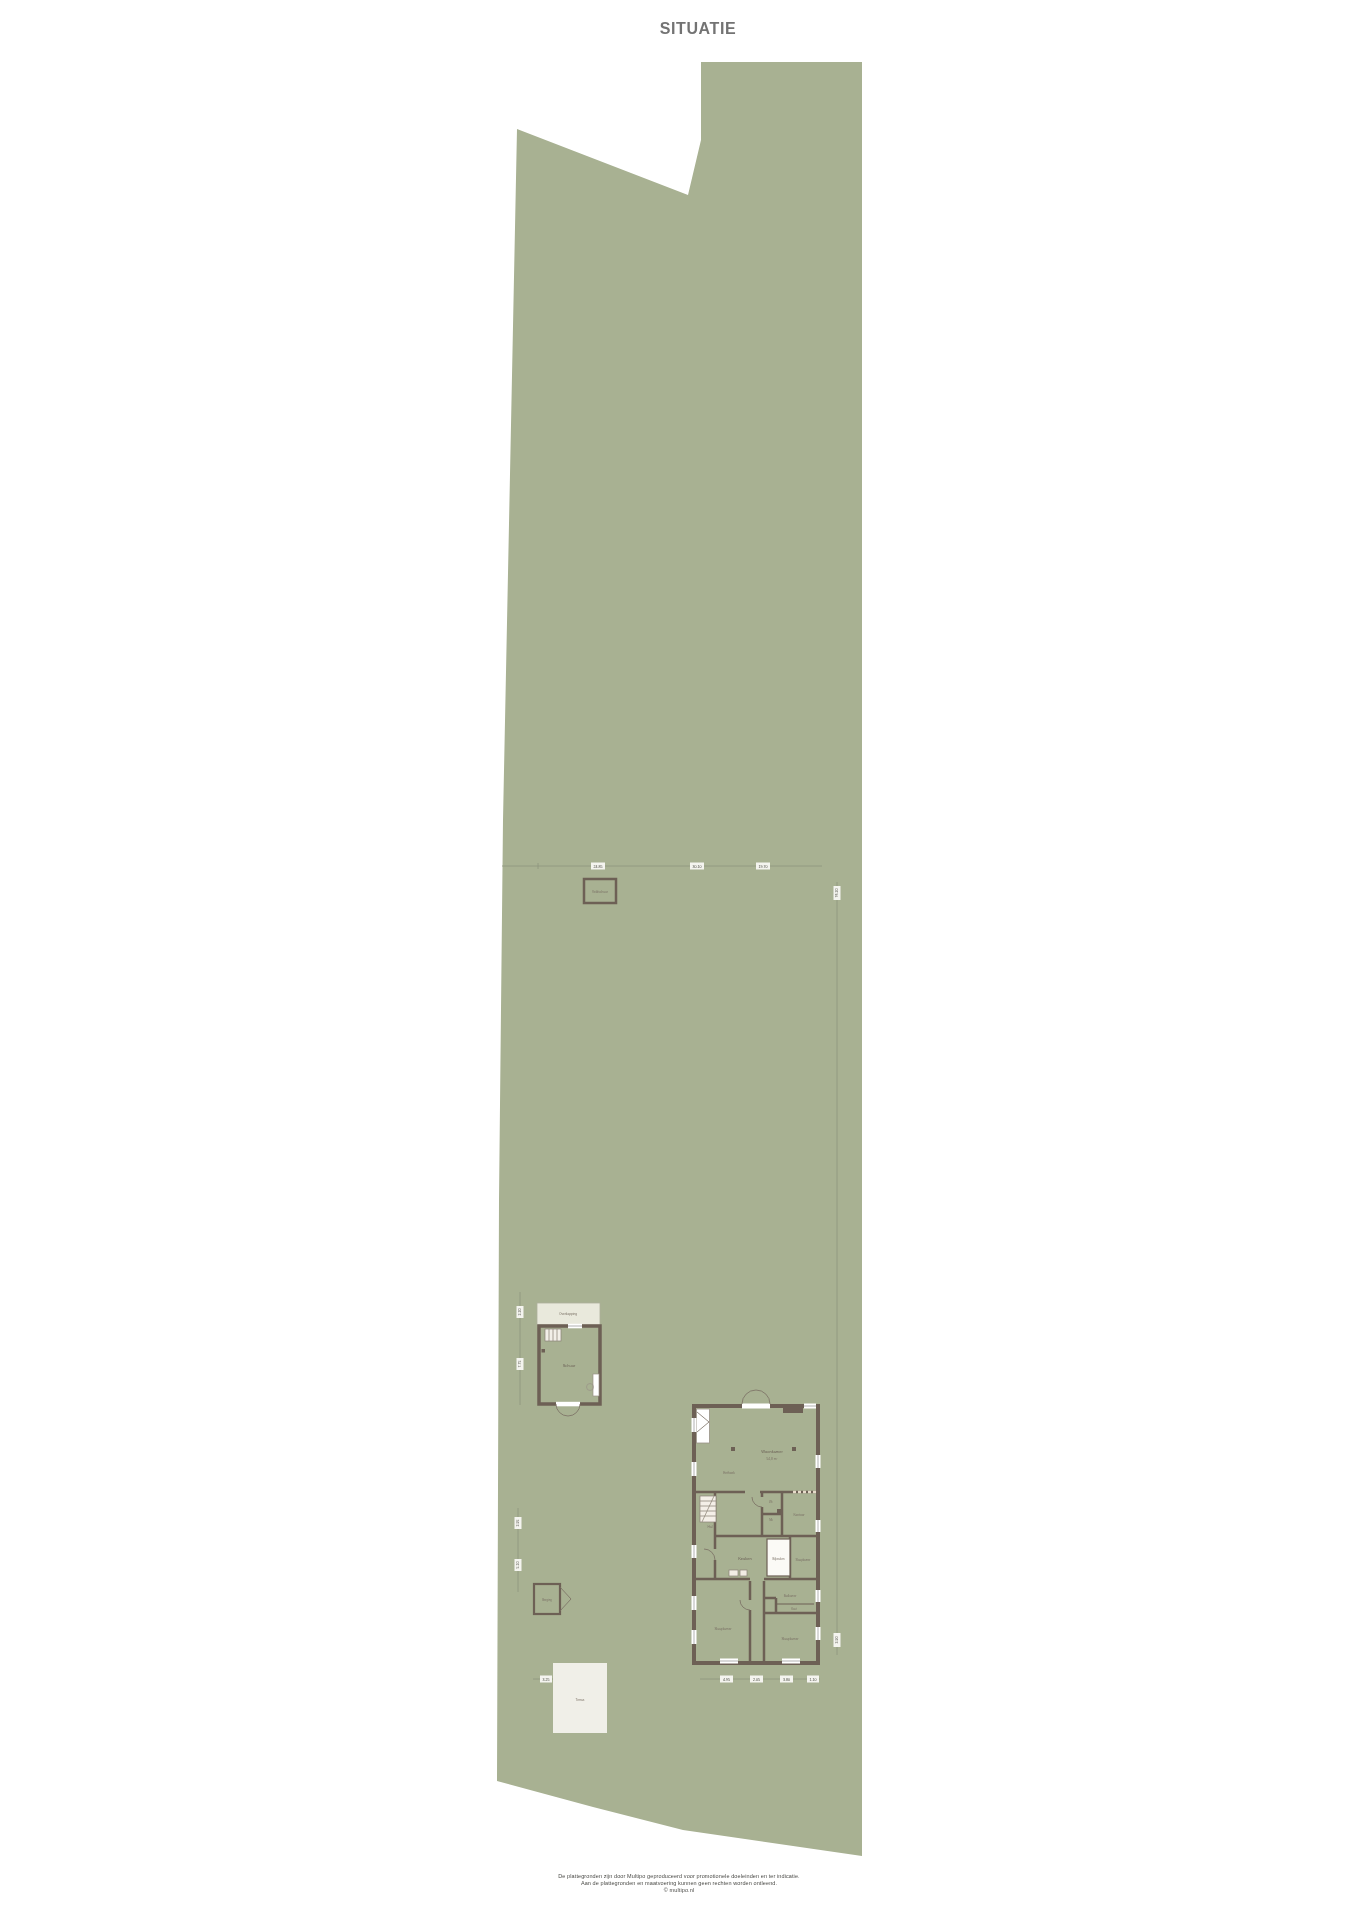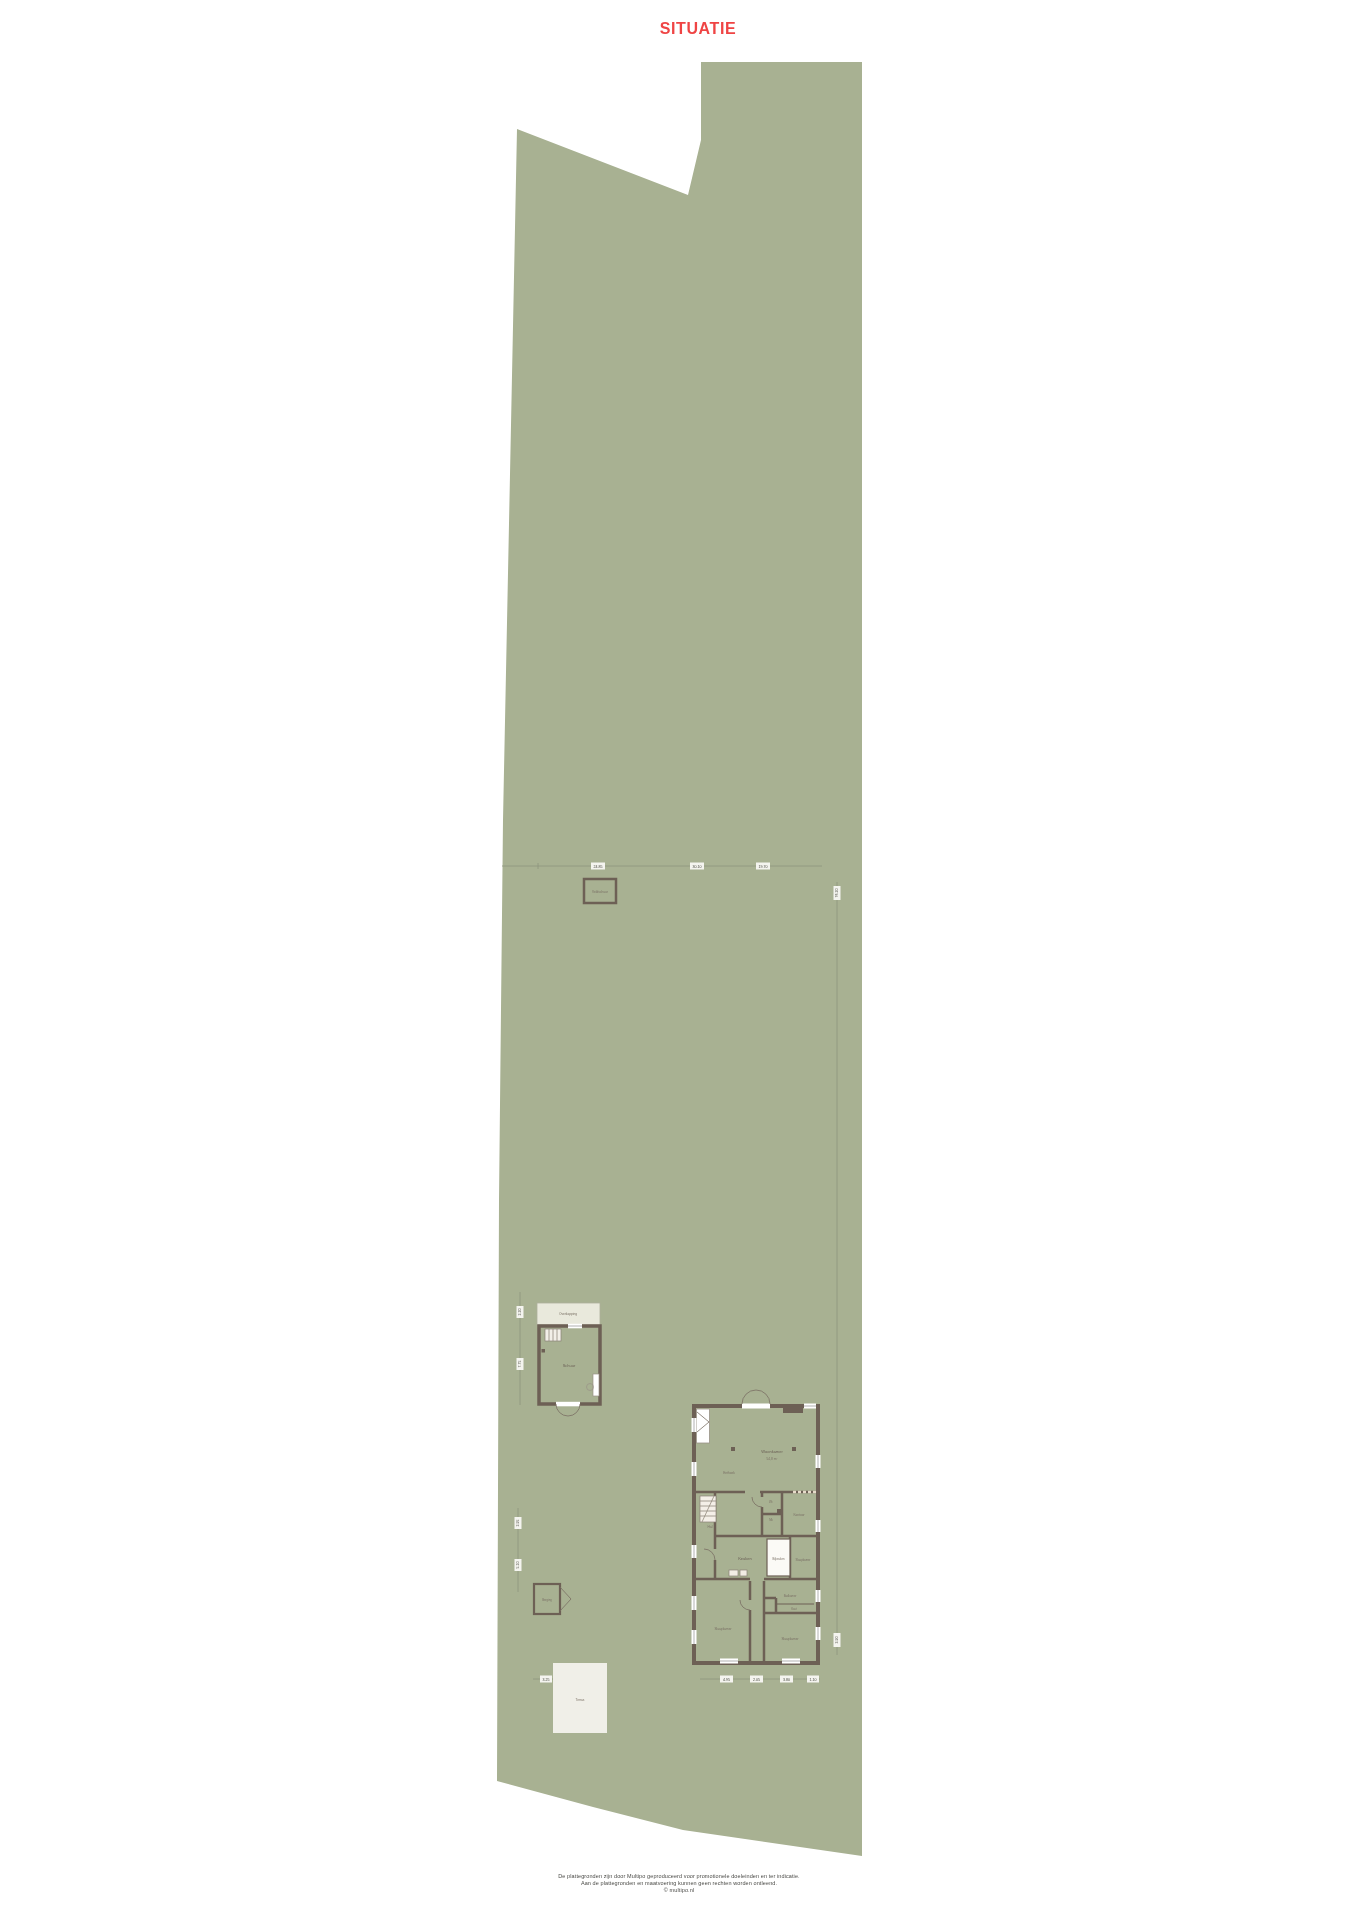--- a/index.html
+++ b/index.html
@@ -1,19 +1,19 @@
 <!DOCTYPE html>
 <html><head>
 <meta charset="utf-8">
 <style>
   html,body{margin:0;padding:0;background:#ffffff;}
   .page{position:relative;width:1358px;height:1920px;background:#ffffff;overflow:hidden;
         font-family:"Liberation Sans", sans-serif;}
   .title{position:absolute;top:20px;left:698px;transform:translateX(-50%);
-         font-size:16px;font-weight:600;letter-spacing:.6px;color:#ef4444;white-space:nowrap;}
+         font-size:16px;font-weight:600;letter-spacing:.6px;color:#737373;white-space:nowrap;}
   .plan-svg{position:absolute;top:0;left:0;}
   .footer{position:absolute;top:1873px;left:0;width:1358px;text-align:center;
           font-size:5.5px;line-height:7px;color:#4a4a46;letter-spacing:.1px;}
   .wall{stroke:#6d6055;fill:none;}
   .rlabel{font-size:4px;fill:#6b6156;text-anchor:middle;}
   .rlabel-s{font-size:3.2px;fill:#7a7065;text-anchor:middle;}
   .rlabel-xs{font-size:2.8px;fill:#7a7065;text-anchor:middle;}
   .dimline{stroke:#8e967e;stroke-width:.8;fill:none;}
   .dimbox{fill:#f4f4ef;}
   .dimtext{font-size:3.6px;fill:#45453c;text-anchor:middle;}

